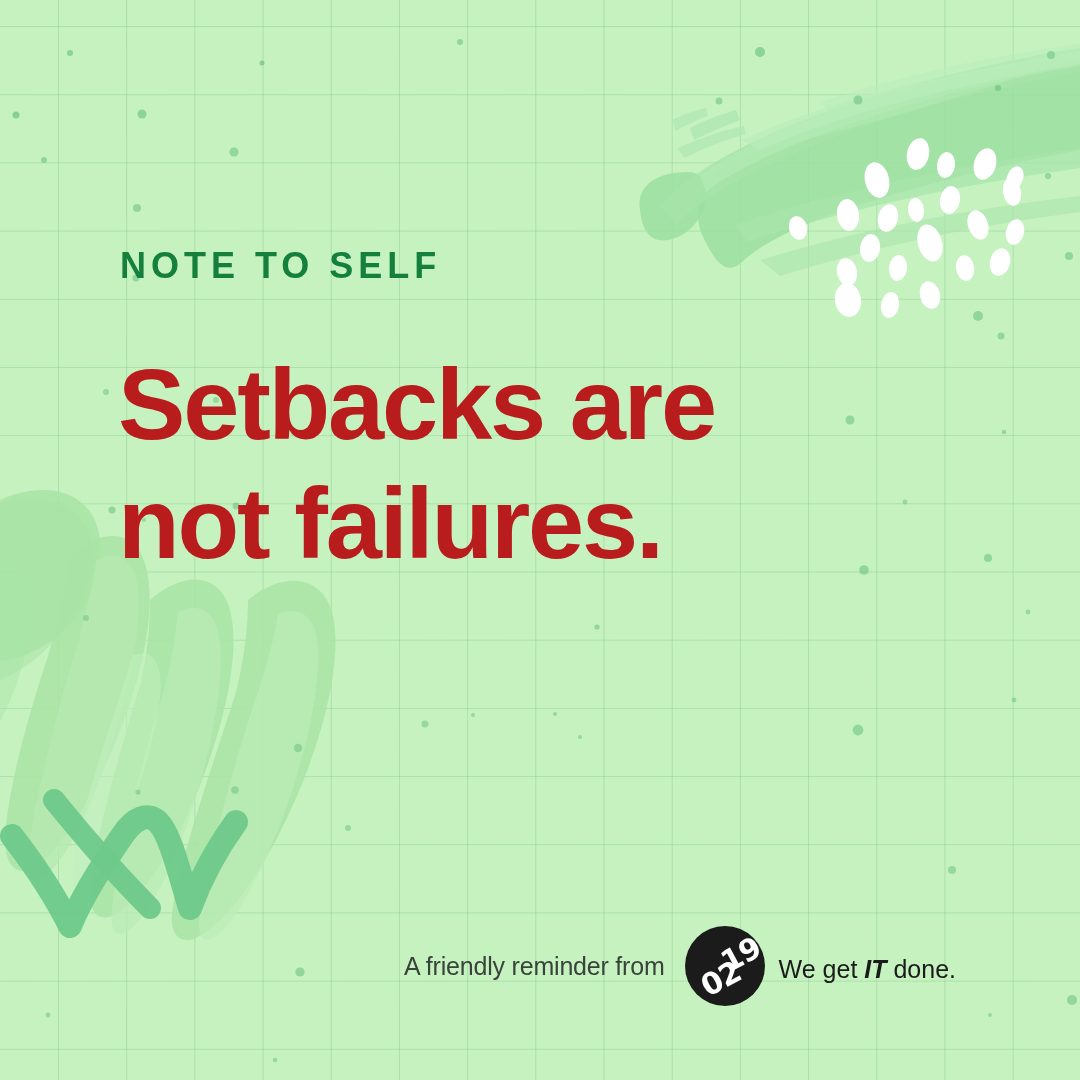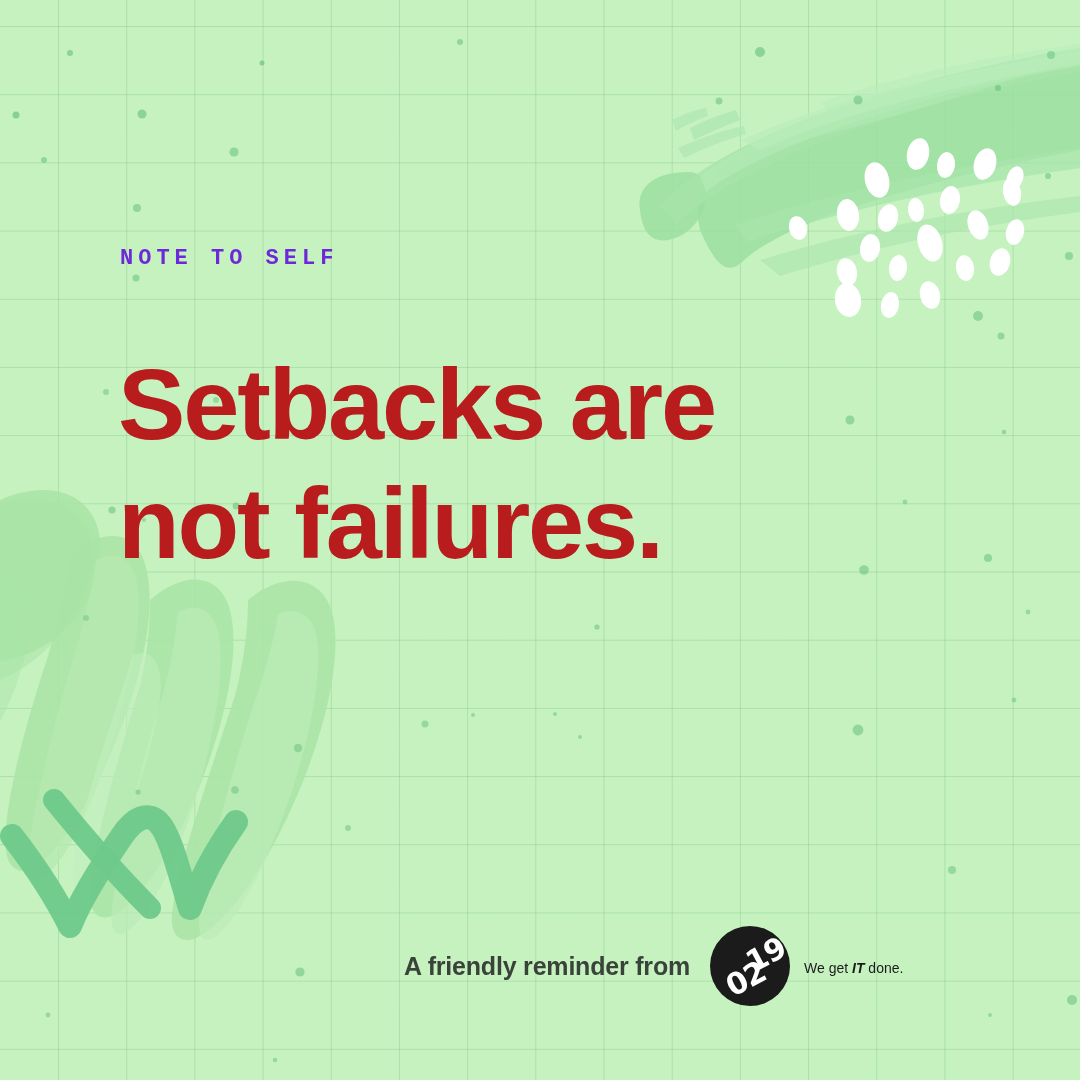--- a/index.html
+++ b/index.html
@@ -37,27 +37,26 @@
   
   .content {
     position: absolute;
     inset: 0;
   }
 
   .eyebrow {
     position: absolute;
     left: 120px;
     top: 248px;
-    font-size: 22px;
+    font-size: 36px;
     font-weight: 700;
     letter-spacing: 5.0px;
-    color: #6d28d9;
+    color: #15803d;
     line-height: 1;
     white-space: nowrap;
-    font-family: Liberation Mono, monospace;
   }
 
   .headline {
     position: absolute;
     left: 118px;
     top: 345px;
     font-size: 101px;
     font-weight: 700;
     letter-spacing: -2.2px;
     color: #b91c1c;
@@ -70,21 +69,21 @@
     position: absolute;
     left: 404px;
     top: 900px;
     width: 600px;
     height: 96px;
     display: flex;
     align-items: center;
   }
   .reminder-text {
     font-size: 25px;
-    font-weight: 700;
+    font-weight: 400;
     color: #3a433a;
     letter-spacing: -0.2px;
     white-space: nowrap;
     margin-right: 20px;
     margin-top: 36px;
   }
   .brand-lockup {
     display: flex;
     align-items: center;
     margin-top: 36px;
@@ -133,21 +132,21 @@
     white-space: nowrap;
     position: relative;
   }
   .brand-reg {
     font-size: 15px;
     vertical-align: super;
     line-height: 1;
     font-weight: 400;
   }
   .brand-tagline {
-    font-size: 14px;
+    font-size: 25px;
     color: #1b1b1b;
     line-height: 1.2;
     margin-top: 5px;
     white-space: nowrap;
   }
   .brand-tagline .it { font-style: italic; font-weight: 700; }
 </style>
 </head>
 <body>
 

